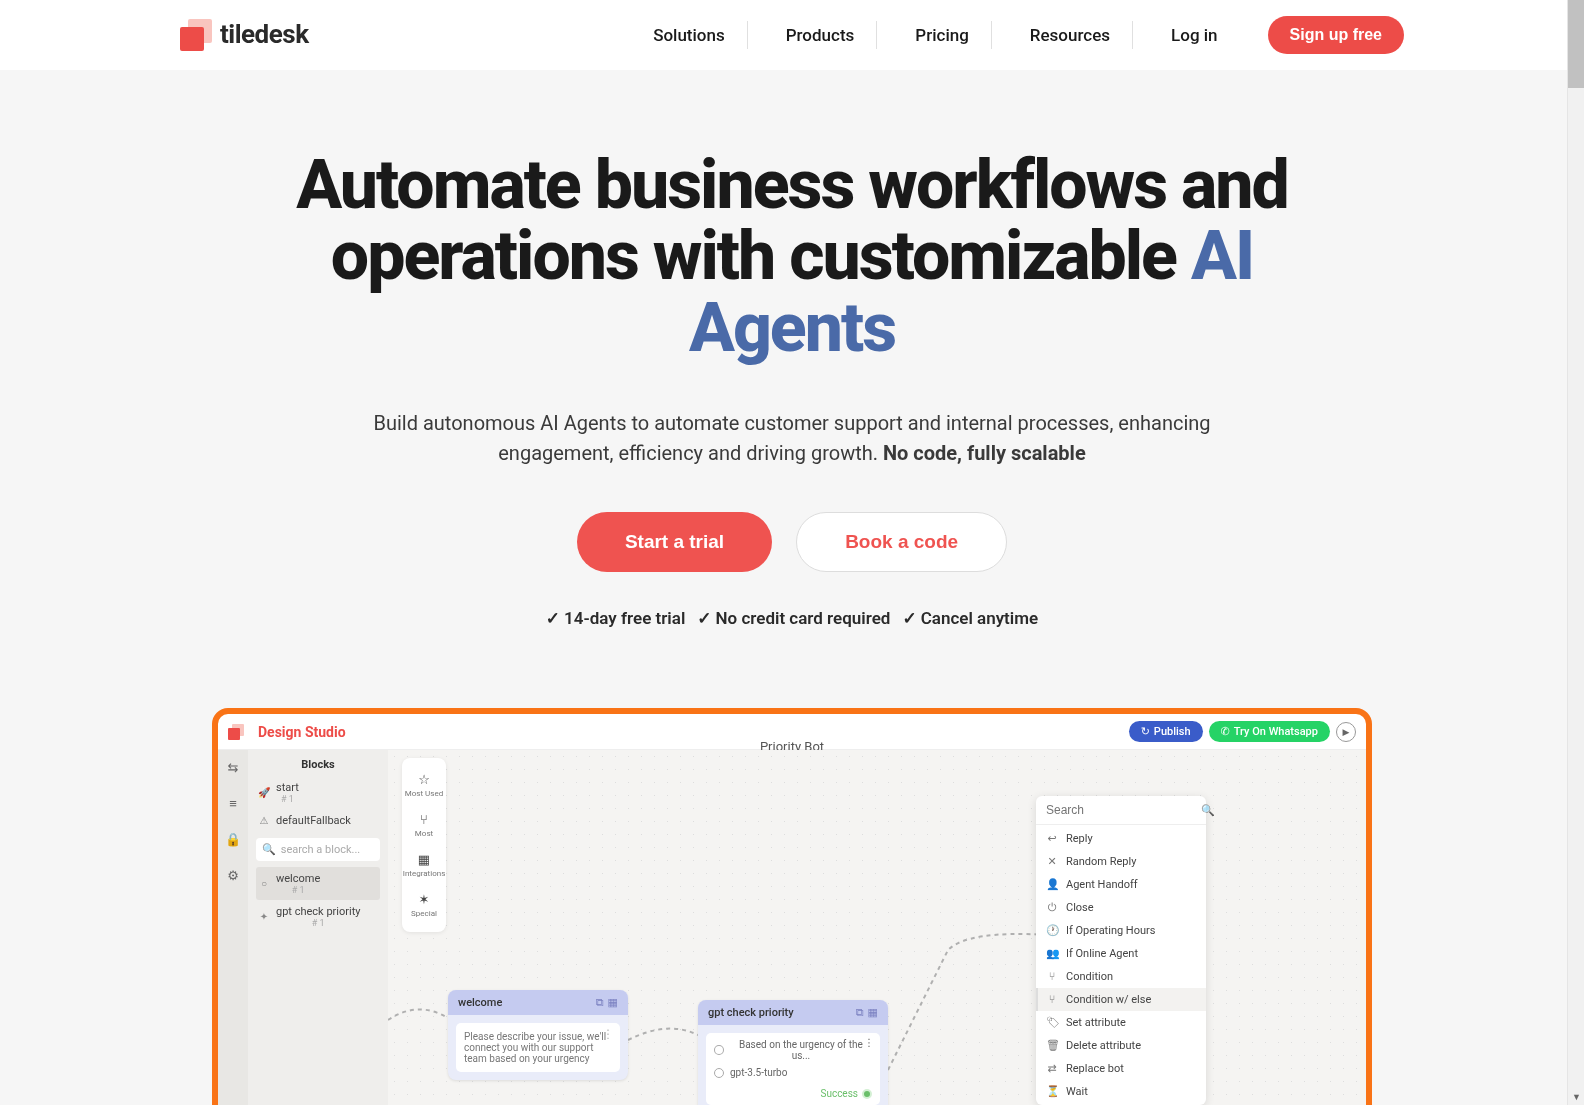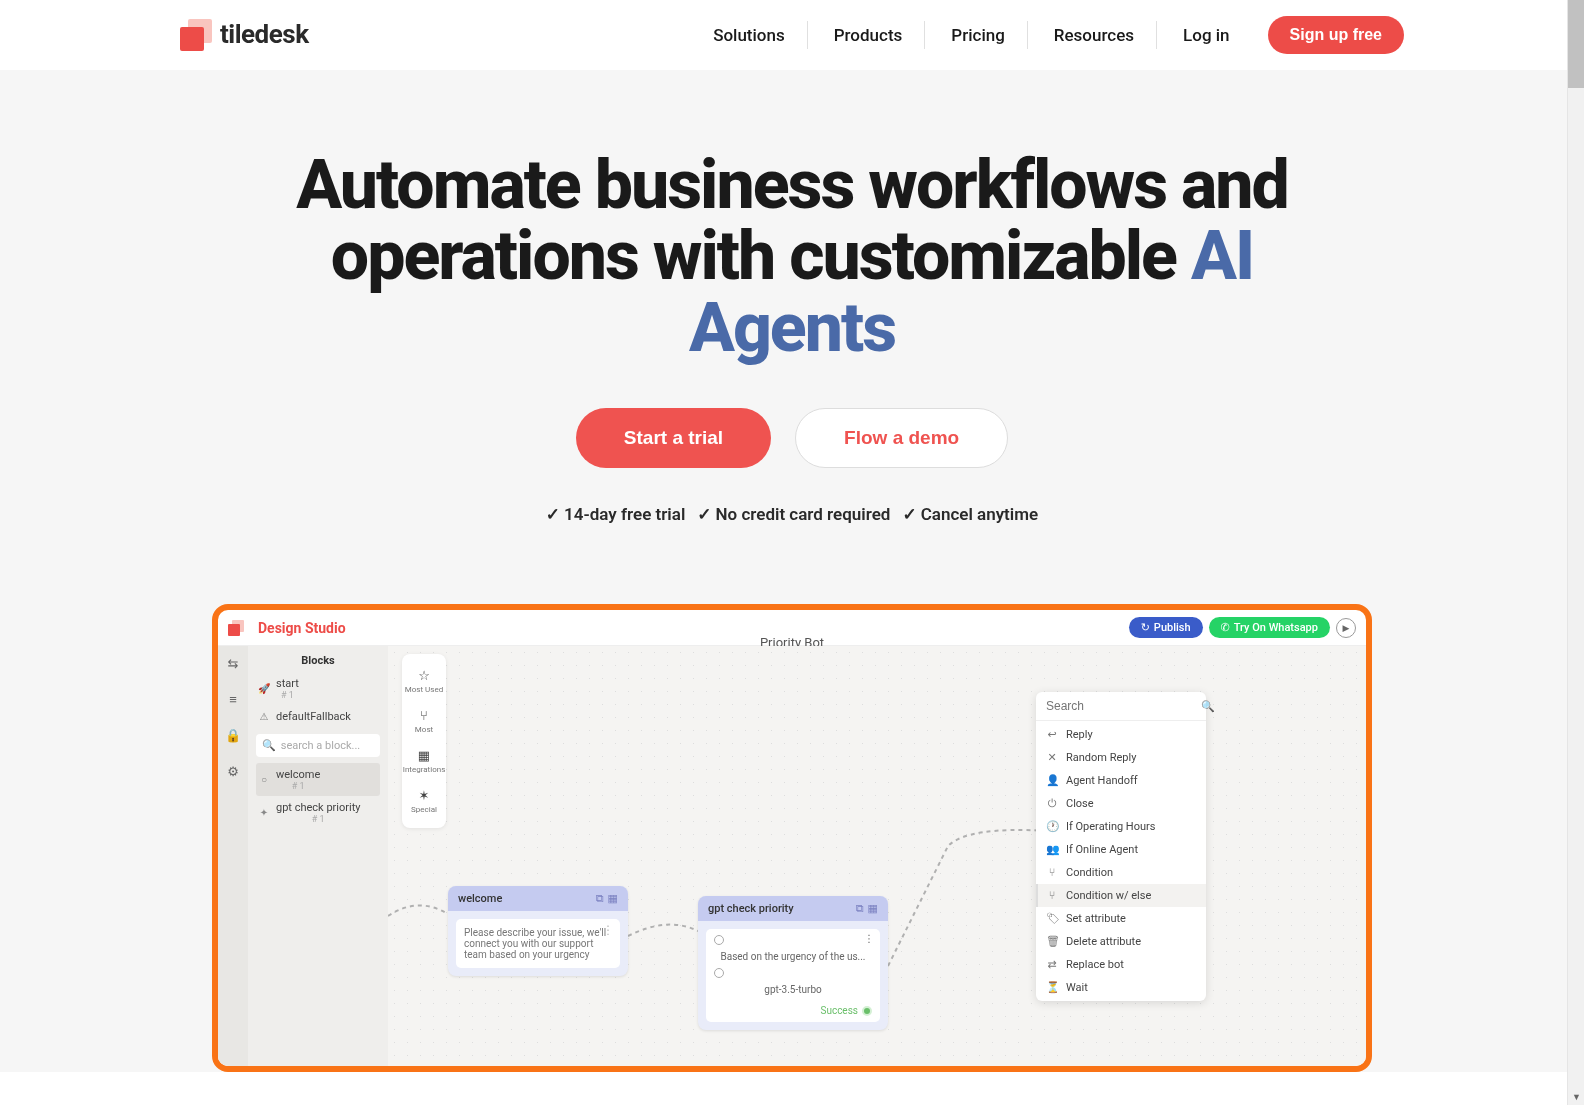--- a/index.html
+++ b/index.html
@@ -24,21 +24,21 @@
   padding: 16px 180px;
   background: #fff;
 }
 .logo-wrap { display: flex; align-items: flex-start; gap: 8px; }
 .logo-mark {
   width: 32px; height: 32px; position: relative;
 }
 .logo-mark .back { position: absolute; width: 24px; height: 24px; background: #f9c5bf; right: 0; top: 0; border-radius: 2px;}
 .logo-mark .front { position: absolute; width: 24px; height: 24px; background: #ed4c48; left: 0; bottom: 0; border-radius: 2px;}
 .logo-text { font-size: 26px; font-weight: 700; color: #2a2a2a; letter-spacing: -0.5px; }
-.nav { display: flex; align-items: center; gap: 4px; justify-content: space-between; }
+.nav { display: flex; align-items: center; gap: 16px; justify-content: space-between; }
 .nav a { text-decoration: none; color: #1a1a1a; font-size: 17px; font-weight: 500; padding: 4px 22px; border-right: 1px solid #e0e0e0; }
 .nav a:last-of-type { border-right: none; }
 .signup-btn {
   background: #ed4c48; color: #fff; border: none; border-radius: 999px;
   padding: 10px 22px; font-size: 16px; font-weight: 600; cursor: pointer; margin-left: 12px;
 }
 
 
 .hero { background: #f6f6f6; padding: 80px 0 0 0; text-align: center; }
 .hero h1 {
@@ -111,21 +111,21 @@
   font-size: 11px; overflow: hidden;
 }
 .node-head { background: #c5cbf0; padding: 6px 10px; display:flex; align-items:center; justify-content: space-between; font-size: 11px; color:#333; font-weight: 500;}
 .node-head .nh-icons { display:flex; gap:4px; color:#7a80c0; font-size: 11px;}
 .node-body { background: #fff; margin: 8px; border-radius: 5px; padding: 8px; font-size: 10px; color: #777; text-align:left; position:relative;}
 .node-body .dots { position:absolute; right:6px; top:4px; color:#bbb; font-size: 12px;}
 
 .node.welcome { left: 60px; top: 240px; width: 180px; }
 .node.gpt { left: 310px; top: 250px; width: 190px; }
 .gpt-inner { background:#fff; margin:8px; border-radius:5px; padding: 6px 8px; font-size:10px; color:#666; display:flex; flex-direction:column; gap:6px; position:relative;}
-.gpt-row { display:flex; gap:6px;flex-direction:column;}
+.gpt-row { display:flex; align-items:center; gap:6px;}
 .gpt-row .gi { width:10px; height:10px; border:1px solid #aaa; border-radius:50%;}
 .gpt-success { display:flex; align-items:center; justify-content:flex-end; gap:4px; color:#6abf6a; font-size:10px; margin-top:4px;}
 .gpt-success .dot { width:10px; height:10px; background:#6abf6a; border-radius:50%; border:2px solid #d4f0d4;}
 
 
 .action-panel {
   position:absolute; right: 160px; top: 46px; width: 170px; background:#fff; border-radius:6px;
   box-shadow: 0 2px 10px rgba(0,0,0,0.12); font-size: 11px; color:#444; overflow: visible;
 }
 .ap-search { display:flex; align-items:center; padding: 7px 10px; color:#aaa; border-bottom:1px solid #eee;}
@@ -160,23 +160,26 @@
     <a href="#">Resources</a>
     <a href="#">Log in</a>
     <button class="signup-btn">Sign up free</button>
   </nav>
 </header>
 
 <section class="hero">
   <h1>
     <span>Automate business workflows and operations with customizable </span><span class="accent">AI Agents</span>
   </h1>
+  <p class="hero-sub">
+    <span>Build autonomous AI Agents to automate customer support and internal processes, enhancing engagement, efficiency and driving growth. </span><strong>No code, fully scalable</strong>
+  </p>
   <div class="cta-row">
     <button class="btn-primary">Start a trial</button>
-    <button class="btn-outline">Flow a demo</button>
+    <button class="btn-outline">Book a code</button>
   </div>
   <div class="features-row">
     <span class="feat">
         <span class="check">✓</span>
         <span>14-day free trial</span>
       </span>
     <span class="feat">
         <span class="check">✓</span>
         <span>No credit card required</span>
       </span>

